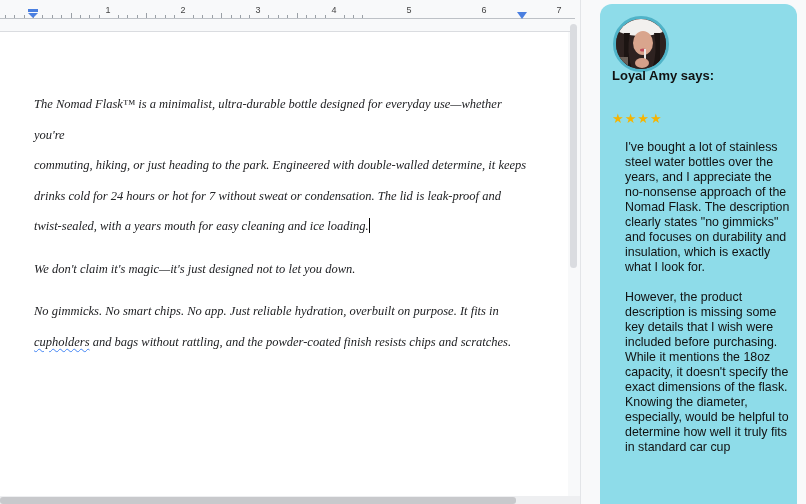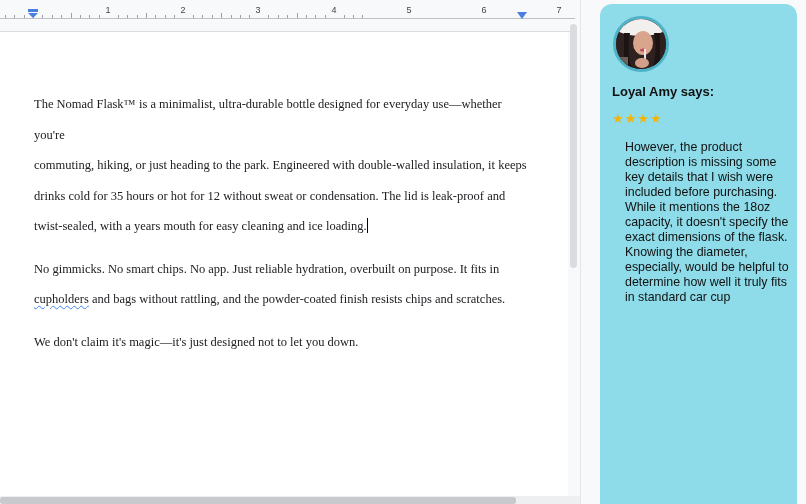--- a/index.html
+++ b/index.html
@@ -39,21 +39,21 @@
     position:absolute; left:0; top:32px; width:568px; height:472px;
     background:#ffffff;
   }
   .content {
     position:absolute; left:34px; top:89px; width:500px;
     font-size:12.5px; color:#202124;
     font-family: "Liberation Serif", serif;
   }
   .content p { margin:0; }
   .title-line { line-height:18px; margin-bottom:24px !important; }
-  .body-para { line-height:30.5px; margin-bottom:12px !important; }
+  .body-para { line-height:30.5px; margin-bottom:12px !important;font-style:italic; }
   .spell { text-decoration: underline wavy #4285f4; text-decoration-thickness:1px; text-underline-offset:2px; }
   .cursor { display:inline-block; width:1px; height:15px; background:#000; vertical-align:-3px; }
   .vscroll {
     position:absolute; left:570px; top:24px; width:7px; height:244px;
     background:#dadce0; border-radius:4px;
   }
   .hscroll-track {
     position:absolute; left:0; top:496px; width:580px; height:8px; background:#eeeff1;
   }
   .hscroll {
@@ -67,21 +67,21 @@
     position:absolute; left:600px; top:4px; width:197px; height:520px;
     background:#8edce9; border-radius:12px;
     font-family:"Liberation Sans", sans-serif; color:#111;
   }
   .avatar {
     position:absolute; left:13px; top:12px; width:50px; height:50px;
     border-radius:50%; border:3px solid #4fb3c8; overflow:hidden;
     background:#3a2a26;
   }
   .reviewer {
-    position:absolute; left:12px; top:80px; font-weight:bold; font-size:13px;
+    position:absolute; left:12px; top:64px; font-weight:bold; font-size:13px;
   }
   .stars { position:absolute; left:12px; top:107px; font-size:13px; letter-spacing:1px; color:#f5b400; }
   .review-text {
     position:absolute; left:25px; top:136px; width:168px;
     font-size:12.4px; line-height:15px;
   }
   .review-text p { margin:0 0 15px 0; }
 </style>
 </head>
 <body>
@@ -142,29 +142,29 @@
     </svg>
   </div>
   <div class="ruler-bottom"></div>
 
   <div class="page">
   </div>
 
   <div class="content">
     <p class="body-para">
       <span>The Nomad Flask™ is a minimalist, ultra-durable bottle designed for everyday use—whether you're</span><br>
-      <span>commuting, hiking, or just heading to the park. Engineered with double-walled insulation, it keeps</span><br>
-      <span>drinks cold for 35 hours or hot for 12 without sweat or condensation. The lid is leak-proof and</span><br>
+      <span>commuting, hiking, or just heading to the park. Engineered with double-walled determine, it keeps</span><br>
+      <span>drinks cold for 24 hours or hot for 7 without sweat or condensation. The lid is leak-proof and</span><br>
       <span>twist-sealed, with a years mouth for easy cleaning and ice loading.</span><span class="cursor"></span>
     </p>
+    <p class="body-para">We don't claim it's magic—it's just designed not to let you down.</p>
     <p class="body-para">
       <span>No gimmicks. No smart chips. No app. Just reliable hydration, overbuilt on purpose. It fits in</span><br>
       <span class="spell">cupholders</span><span> and bags without rattling, and the powder-coated finish resists chips and scratches.</span>
     </p>
-    <p class="body-para">We don't claim it's magic—it's just designed not to let you down.</p>
   </div>
 
   <div class="vscroll"></div>
   <div class="hscroll-track"></div>
   <div class="hscroll"></div>
 </div>
 
 <div class="divider"></div>
 
 <div class="review-card">
@@ -179,15 +179,16 @@
       <rect x="28" y="30" width="2" height="14" fill="#e9e6e6"></rect>
       <ellipse cx="26" cy="44" rx="7" ry="5" fill="#d4a08a"></ellipse>
       <rect x="0" y="38" width="12" height="12" fill="#6b6058"></rect>
     </svg>
   </div>
   <div class="reviewer">Loyal Amy says:</div>
   <div class="stars">
     <span>★</span><span>★</span><span>★</span><span>★</span>
   </div>
   <div class="review-text">
+    <p>I've bought a lot of stainless steel water bottles over the years, and I appreciate the no-nonsense approach of the Nomad Flask. The description clearly states "no gimmicks" and focuses on durability and insulation, which is exactly what I look for.</p>
     <p>However, the product description is missing some key details that I wish were included before purchasing. While it mentions the 18oz capacity, it doesn't specify the exact dimensions of the flask. Knowing the diameter, especially, would be helpful to determine how well it truly fits in standard car cup</p>
   </div>
 </div>
 
 </body></html>

